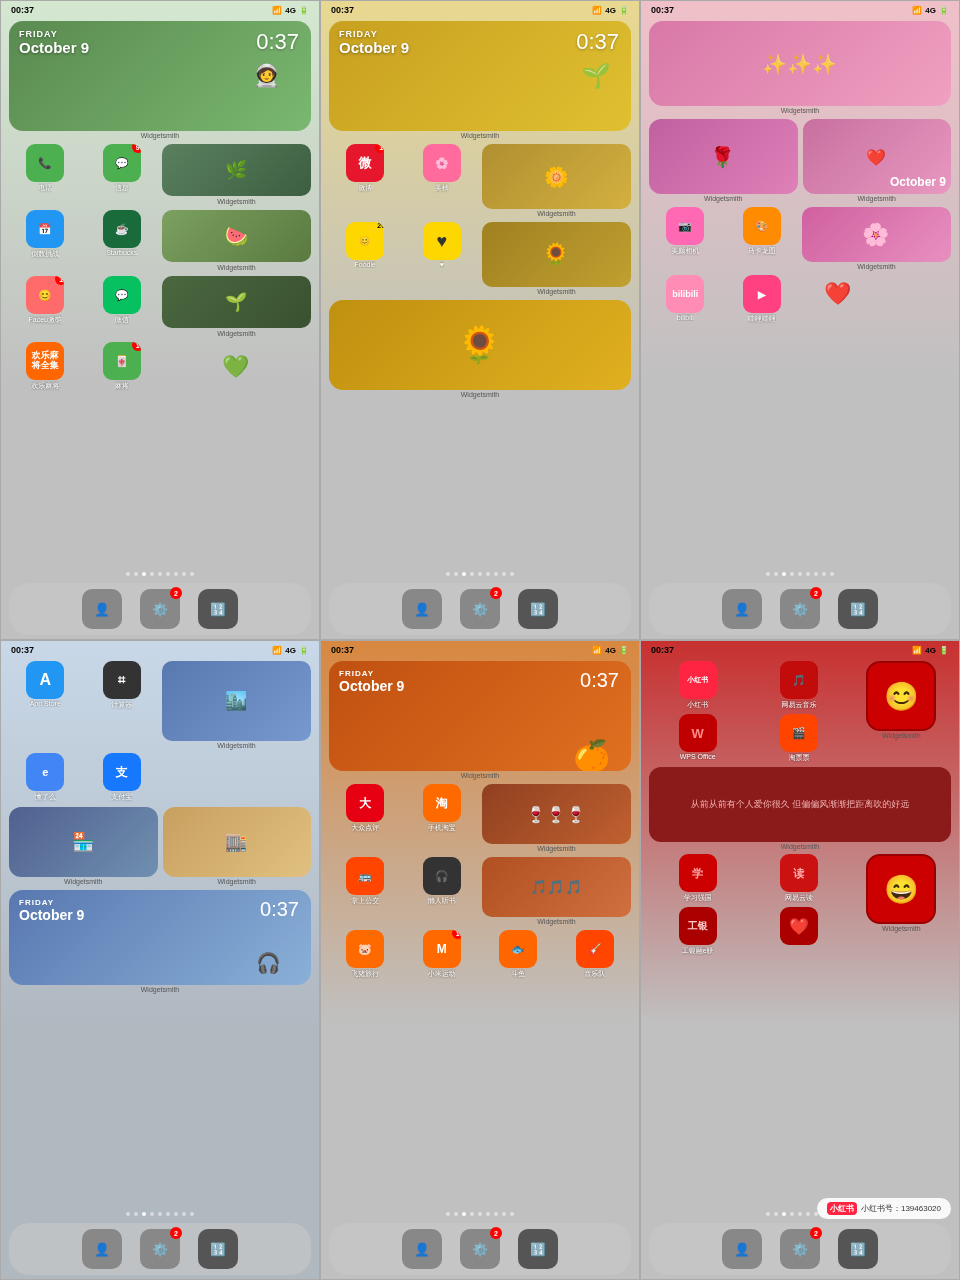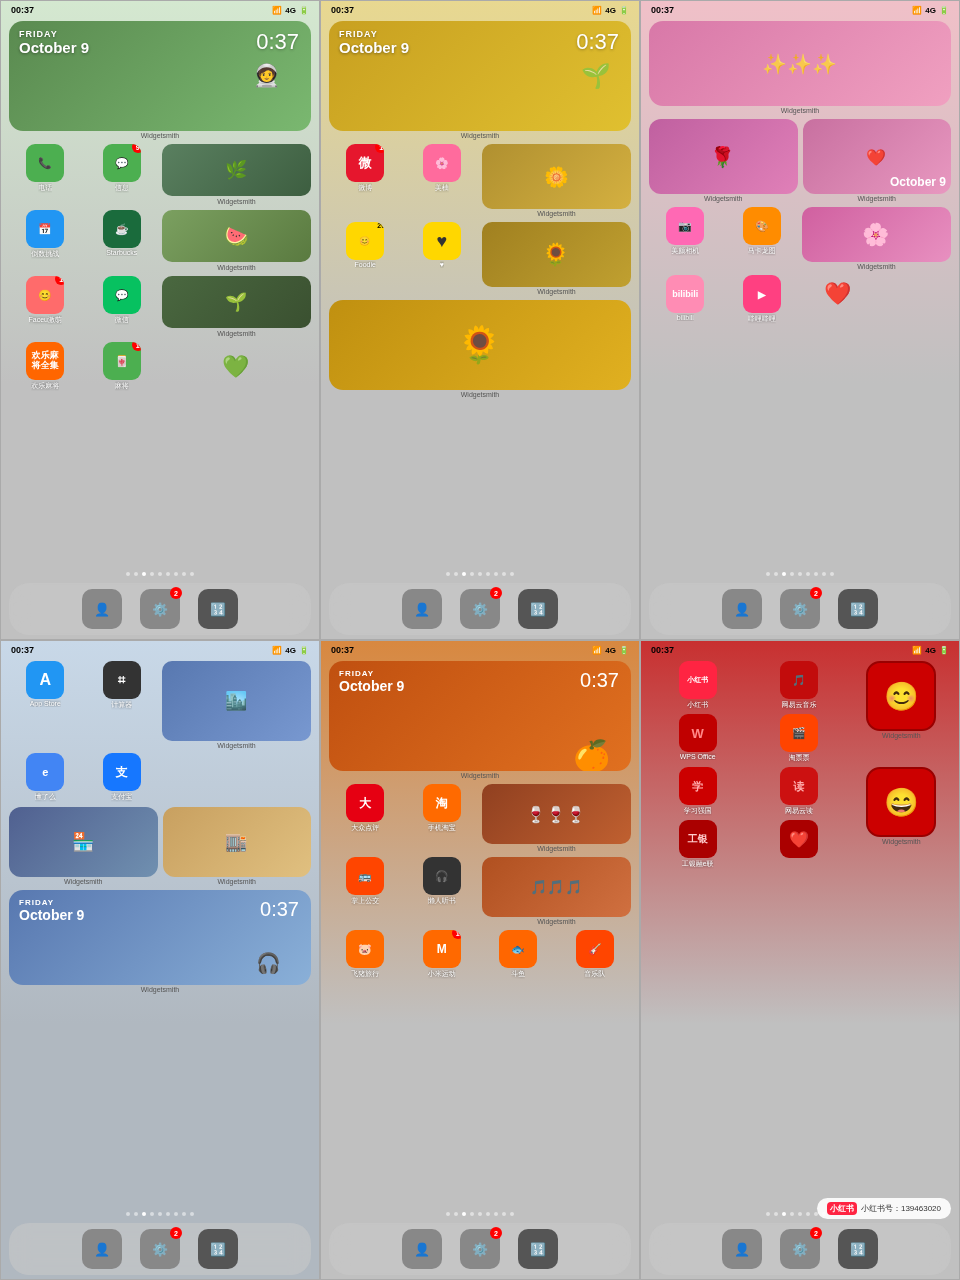--- a/index.html
+++ b/index.html
@@ -706,20 +706,26 @@
           <div class="app-icon" style="background:#FF4400;">🎬</div>
           <span class="app-label">淘票票</span>
         </div>
       </div>
       <div style="flex:1; display:flex; flex-direction:column; align-items:center;">
         <div style="width:70px; height:70px; border-radius:14px; background:#CC0000; display:flex; align-items:center; justify-content:center; font-size:28px; border:2px solid #990000;">😊</div>
         <div class="widgetsmith-label">Widgetsmith</div>
       </div>
     </div>
 
+    <div style="position:relative;">
+      <div class="red-widget" style="height:75px;">从前从前有个人爱你很久
+
+但偏偏风渐渐把距离吹的好远</div>
+      <div class="widgetsmith-label">Widgetsmith</div>
+    </div>
 
     <div style="display:flex; gap:4px;">
       <div style="flex:2; display:grid; grid-template-columns:1fr 1fr; gap:4px;">
         <div class="app-icon-wrap">
           <div class="app-icon" style="background:#CC0000; font-size:11px; font-weight:bold; color:#FFAAAA;">学</div>
           <span class="app-label">学习强国</span>
         </div>
         <div class="app-icon-wrap">
           <div class="app-icon" style="background:#CC1111; font-size:11px; font-weight:bold; color:#FFAAAA;">读</div>
           <span class="app-label">网易云读</span>

